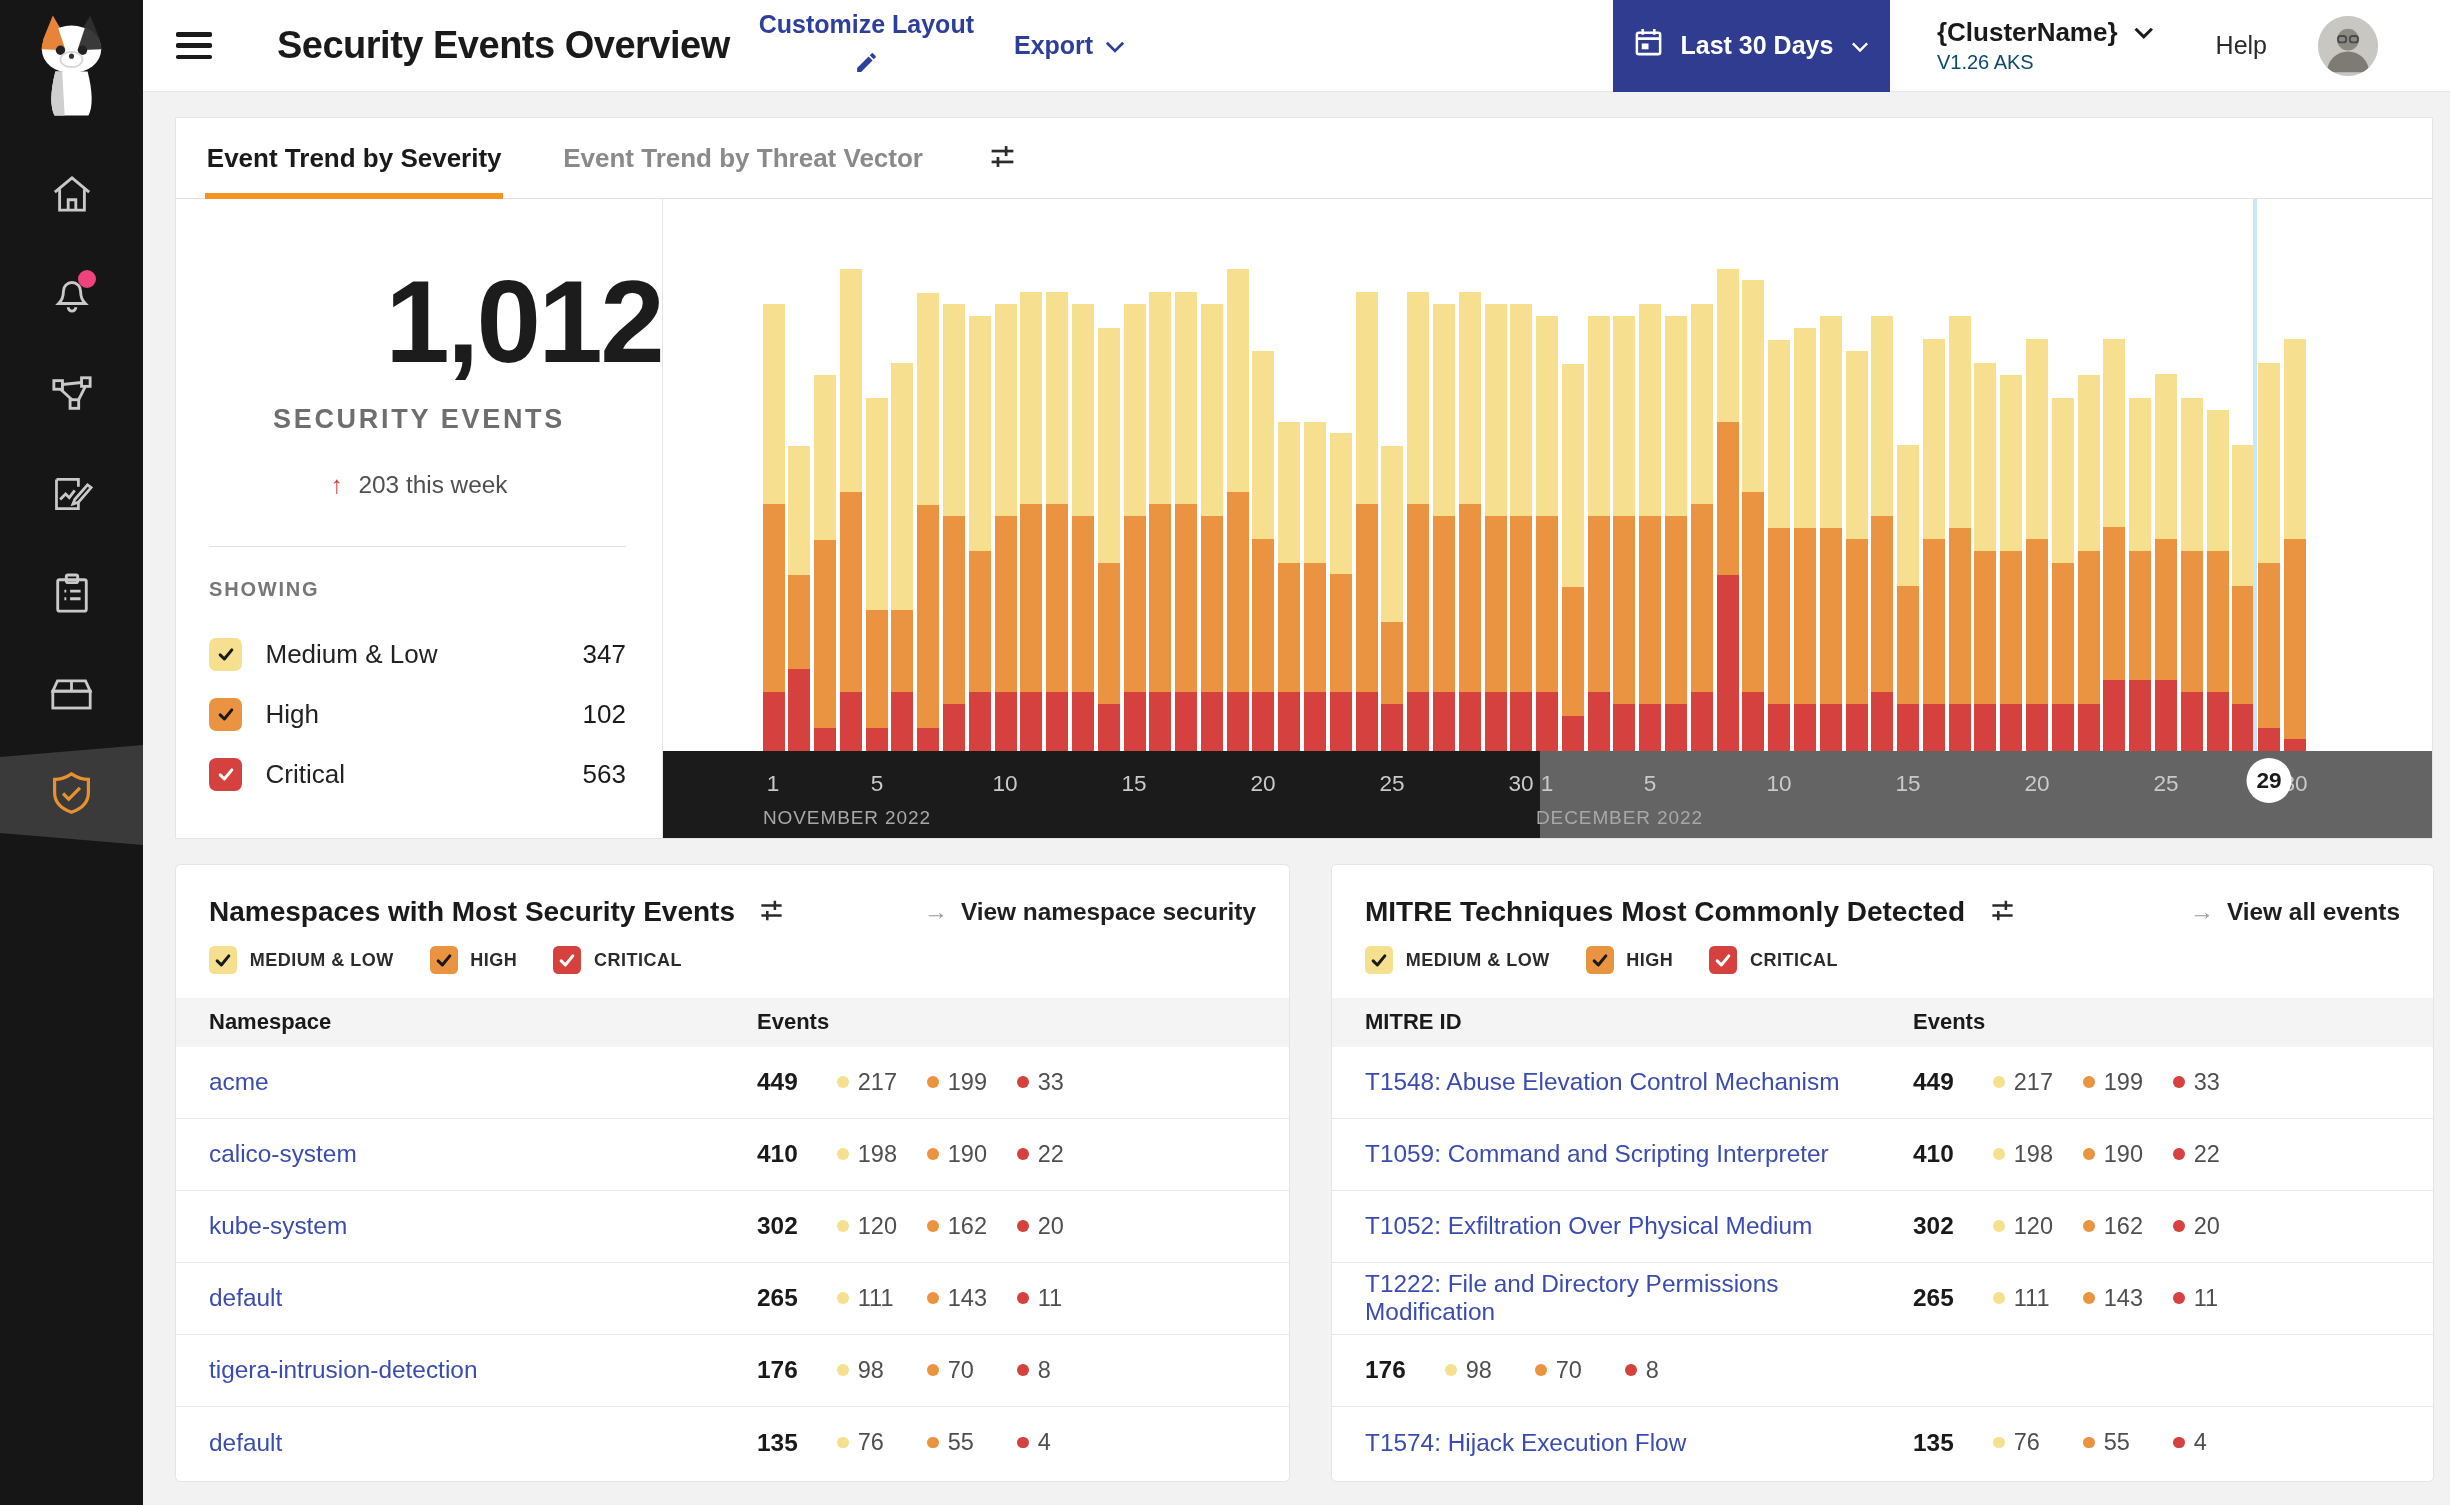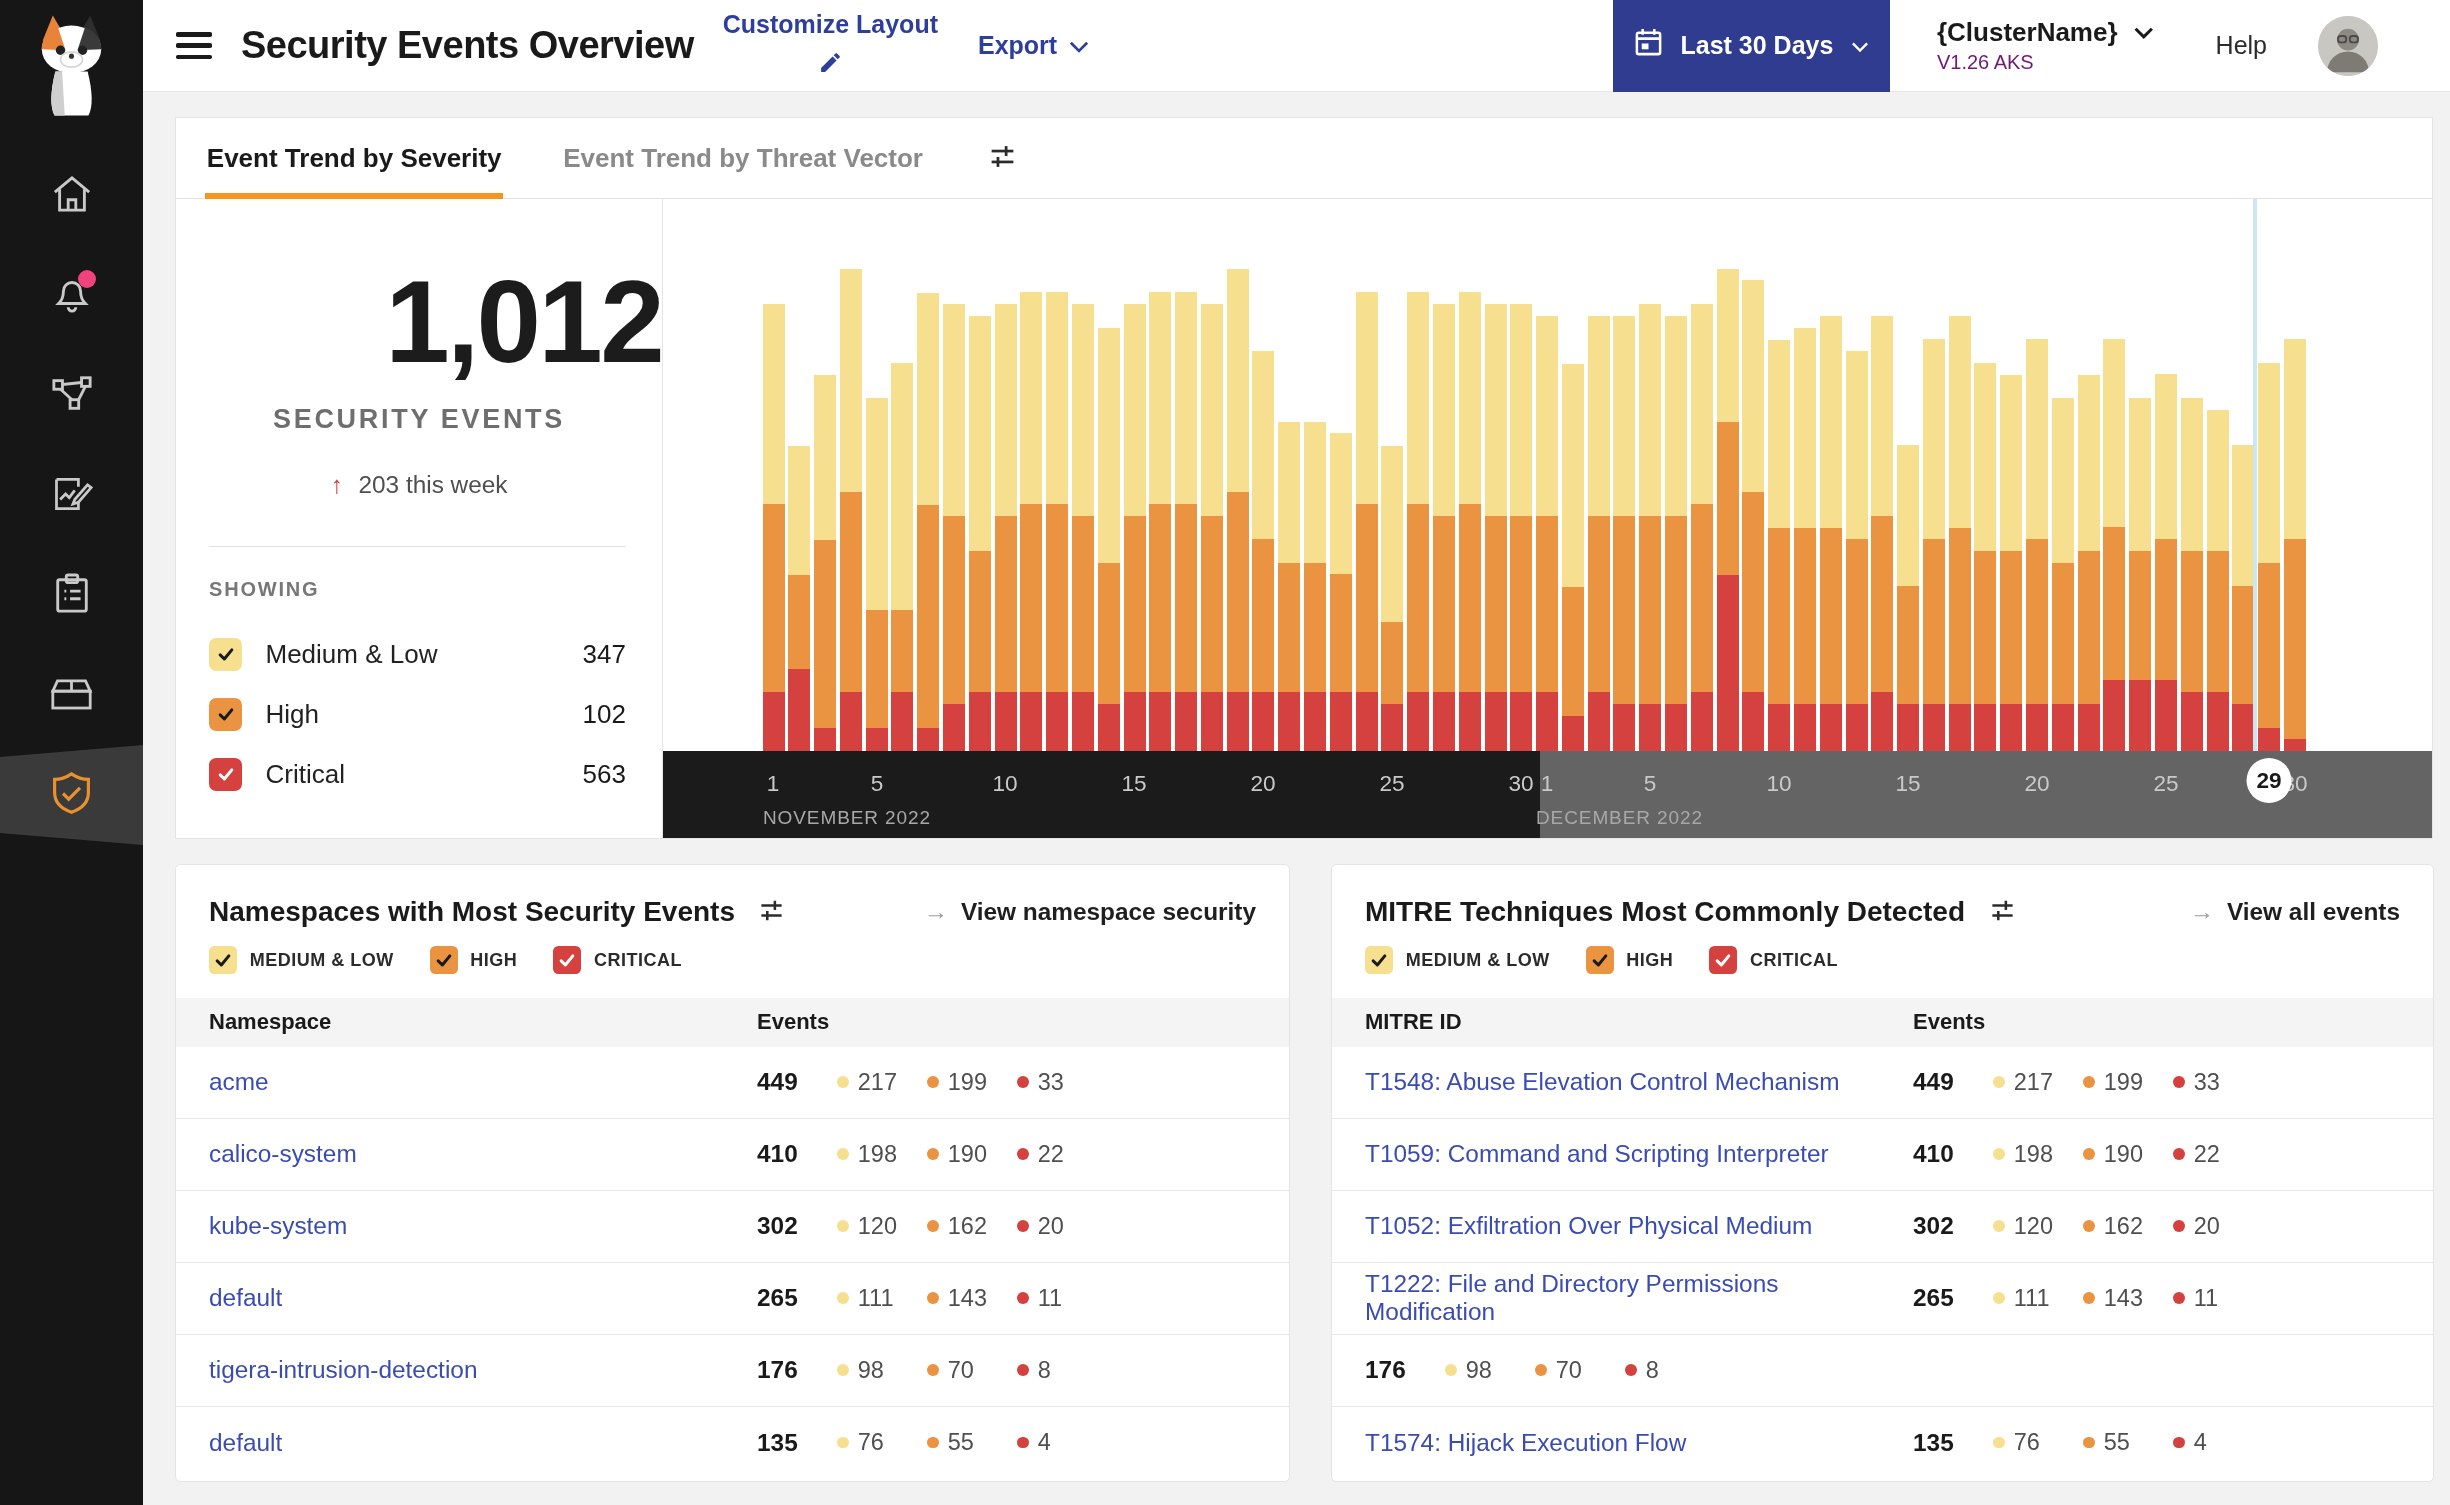--- a/index.html
+++ b/index.html
@@ -14,29 +14,29 @@
   .nav-item { position:relative; width:143px; height:100px; display:flex; align-items:center; justify-content:center; cursor:pointer; }
   .nav-item svg { stroke:#C9C9C9; }
   .nav-item.active { background:#3A3A3A; clip-path:polygon(0 12%, 100% 0, 100% 100%, 0 88%); }
   .nav-item.active svg { stroke:#E9912F; }
   .notif-dot { position:absolute; top:25px; right:47px; width:18px; height:18px; border-radius:50%; background:#F0427C; }
 
   
   .topbar { position:absolute; left:143px; top:0; right:0; height:92px; background:#FFFFFF; border-bottom:0.9px solid #E8E8E8; display:flex; align-items:center; padding-left:33px; z-index:20; }
   .hamburger { width:36px; height:27px; display:flex; flex-direction:column; justify-content:space-between; cursor:pointer; margin-right:29px; }
   .hamburger span { display:block; height:4.5px; background:#1A1A1A; border-radius:1.8px; }
-  .page-title { font-size:38px; font-weight:700; color:#1A1A1A; letter-spacing:-0.5px; }
+  .page-title { font-size:38px; font-weight:700; color:#1A1A1A; letter-spacing:-0.5px;margin-left:36px; }
   .hdr-link { display:flex; align-items:center; gap:11px; color:#2D3E9B; font-size:25px; font-weight:600; cursor:pointer; }
   .hdr-link.customize { margin-left:29px;flex-direction:column; }
   .hdr-link.export { margin-left:40px; }
   .topbar-spacer { flex:1; }
   .date-btn { height:92px; min-width:277px; background:#2F3C8F; color:#fff; display:flex; align-items:center; justify-content:center; gap:16.3px; font-size:25px; font-weight:600; cursor:pointer; }
   .cluster { margin-left:47px; display:flex; flex-direction:column; gap:3.6px; cursor:pointer; }
   .cluster-top { display:flex; align-items:center; gap:14.5px; font-size:26px; font-weight:600; color:#1A1A1A; }
-  .cluster-sub { font-size:20px; color:#701a75; }
+  .cluster-sub { font-size:20px; color:#0c4a6e; }
   .help { margin-left:60px; font-size:25px; color:#2B2B2B; cursor:pointer; }
   .avatar { margin-left:51px; margin-right:72px; width:60px; height:60px; border-radius:50%; background:#C8C8C8; overflow:hidden; flex:none; cursor:pointer; }
 
   
   .main { position:absolute; left:143px; top:92px; right:0; bottom:0; background:#F2F2F2; }
 
   
   .chart-card { position:absolute; left:32px; top:25px; width:2258px; height:722px; background:#fff; border:0.9px solid #E4E4E4; }
   .tabs { height:81px; display:flex; align-items:center; border-bottom:0.9px solid #E3E3E3; padding-left:29px; }
   .tab { position:relative; height:81px; display:flex; align-items:center; padding:0 1.8px; margin-right:58px; font-size:26px; font-weight:700; color:#8A8A8A; cursor:pointer; }

